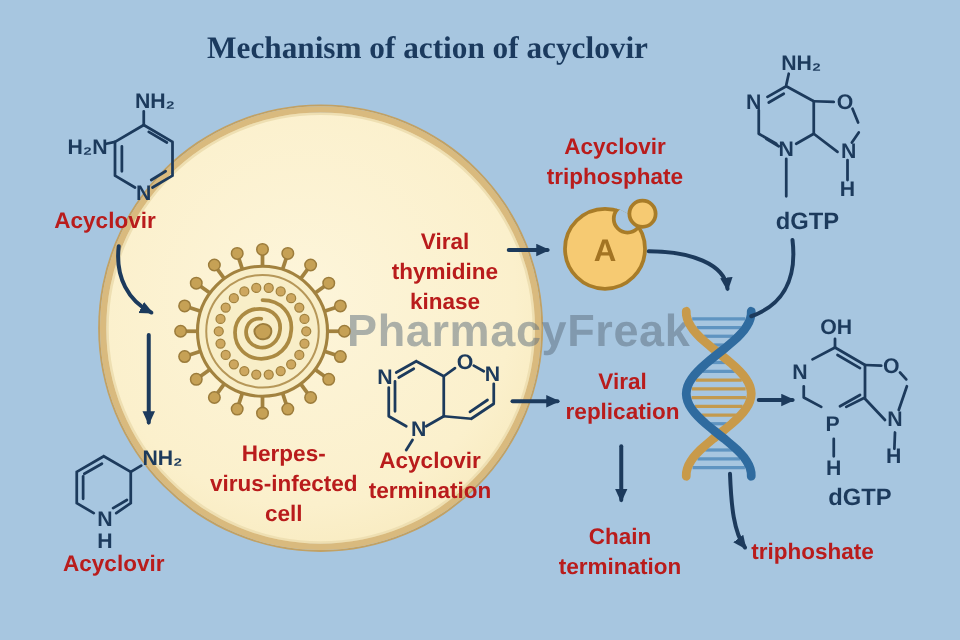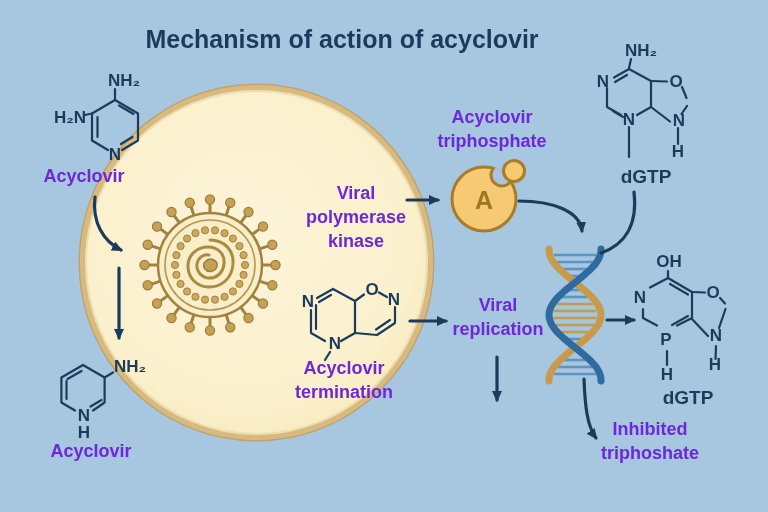--- a/index.html
+++ b/index.html
@@ -10,36 +10,37 @@
     background:radial-gradient(circle at 46% 42%, #fdf5da 0%, #fbf0cc 62%, #f4e4b0 100%);
     border:5px solid #d9ba7e;
     box-shadow:0 0 0 1.5px #c2a163, inset 0 0 0 2px #eedfb2;
   }
   .watermark {
     position:absolute; left:415px; top:265px; transform:translate(-50%,-50%);
     font-size:36px; font-weight:700; color:#5c6e7d; opacity:0.5; white-space:nowrap; letter-spacing:0.5px;
   }
   .label {
     position:absolute; transform:translate(-50%,-50%); text-align:center;
-    font-size:18px; font-weight:700; line-height:24px; color:#6d28d9; white-space:nowrap;
+    font-size:18px; font-weight:700; line-height:24px; color:#b91c1c; white-space:nowrap;
   }
-  .title { font-size:25px; line-height:30px; color:#1b3a5e; }
+  .title { font-size:25px; line-height:30px; color:#1b3a5e;font-family:Liberation Serif, serif; }
   svg.layer { position:absolute; overflow:visible; }
   .bond { stroke:#1c3a5c; stroke-width:2.2; stroke-linecap:round; fill:none; }
   .atom { font-size:17px; font-weight:700; fill:#1c3a5c; text-anchor:middle; }
   .mol-label { font-size:19px; font-weight:700; fill:#1c3a5c; text-anchor:middle; }
   .arrow { stroke:#1c3a5c; stroke-width:3.2; fill:none; stroke-linecap:round; }
 </style>
 </head>
 <body>
 
 <div class="canvas">
 
   <div class="cell"></div>
 
+  <div class="watermark">PharmacyFreak</div>
 
   <svg class="layer" style="left:130px;top:185px" width="160" height="160">
     <g id="virus-deco">
         <line x1="132" y1="80" x2="141" y2="80" stroke="#a2823f" stroke-width="3"></line>
         <circle cx="145.5" cy="80" r="4.6" fill="#c6a155" stroke="#9c7c3b" stroke-width="1.2"></circle>
         <line x1="129.454938847348" y1="96.06888370749726" x2="138.01444749400437" y2="98.8500366568718" stroke="#a2823f" stroke-width="3"></line>
         <circle cx="142.29420181733255" cy="100.24061313155906" r="4.6" fill="#c6a155" stroke="#9c7c3b" stroke-width="1.2"></circle>
         <line x1="122.06888370749726" y1="110.5648331192086" x2="129.3500366568718" y2="115.85490038984086" stroke="#a2823f" stroke-width="3"></line>
         <circle cx="132.99061313155906" cy="118.49993402515699" r="4.6" fill="#c6a155" stroke="#9c7c3b" stroke-width="1.2"></circle>
         <line x1="110.5648331192086" y1="122.06888370749726" x2="115.85490038984086" y2="129.3500366568718" stroke="#a2823f" stroke-width="3"></line>
@@ -213,41 +214,49 @@
     <text class="atom" x="96" y="96">N</text>
     <text class="atom" x="95" y="125">H</text>
     <text class="mol-label" x="68" y="159">dGTP</text>
   </svg>
 
   <div class="label title" style="left:342px;top:39px">Mechanism of action of acyclovir</div>
 
   <div class="label" style="left:84px;top:176px">Acyclovir</div>
   <div class="label" style="left:91px;top:451px">Acyclovir</div>
 
+  <div class="label" style="left:227px;top:387px">
+    <div>Herpes-</div>
+    <div>virus-infected</div>
+    <div>cell</div>
+  </div>
 
   <div class="label" style="left:356px;top:217px">
     <div>Viral</div>
-    <div>polymerase</div>
+    <div>thymidine</div>
     <div>kinase</div>
   </div>
 
   <div class="label" style="left:492px;top:129px">
     <div>Acyclovir</div>
     <div>triphosphate</div>
   </div>
 
   <div class="label" style="left:344px;top:380px">
     <div>Acyclovir</div>
     <div>termination</div>
   </div>
 
   <div class="label" style="left:498px;top:317px">
     <div>Viral</div>
     <div>replication</div>
   </div>
 
+  <div class="label" style="left:496px;top:441px">
+    <div>Chain</div>
+    <div>termination</div>
+  </div>
 
   <div class="label" style="left:650px;top:441px">
-    <div>Inhibited</div>
     <div>triphoshate</div>
   </div>
 
 </div>
 
 </body></html>

